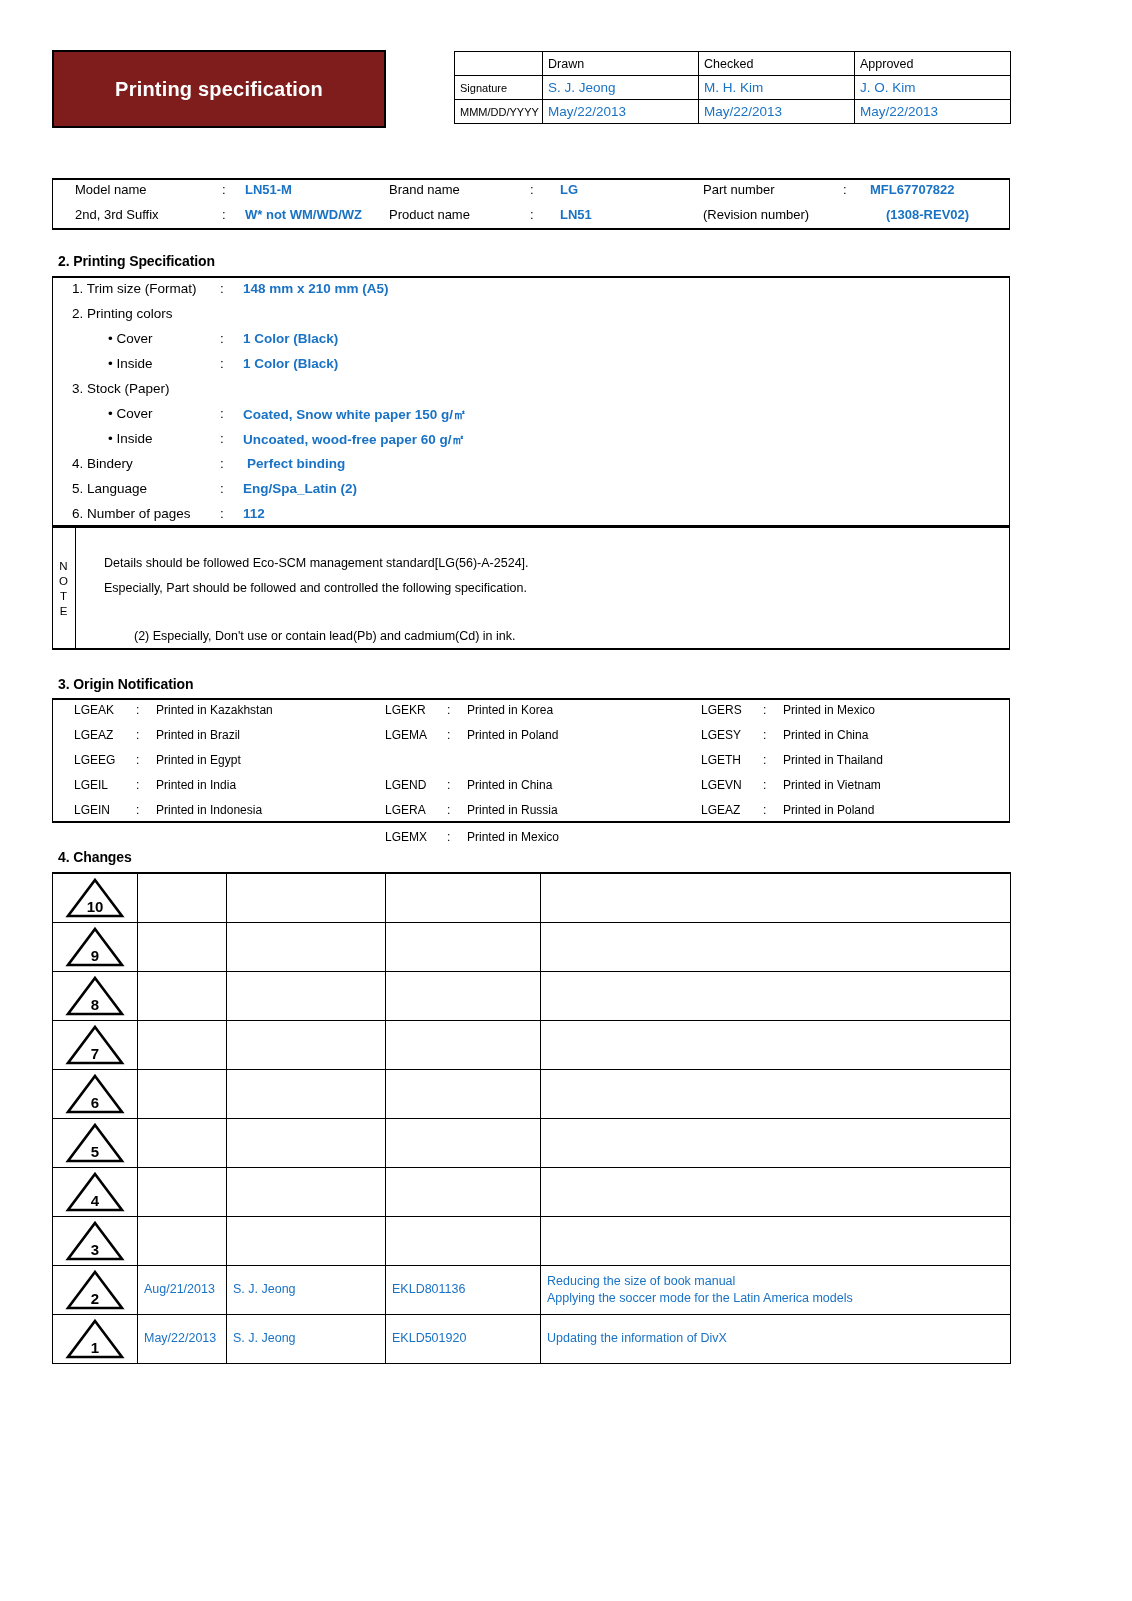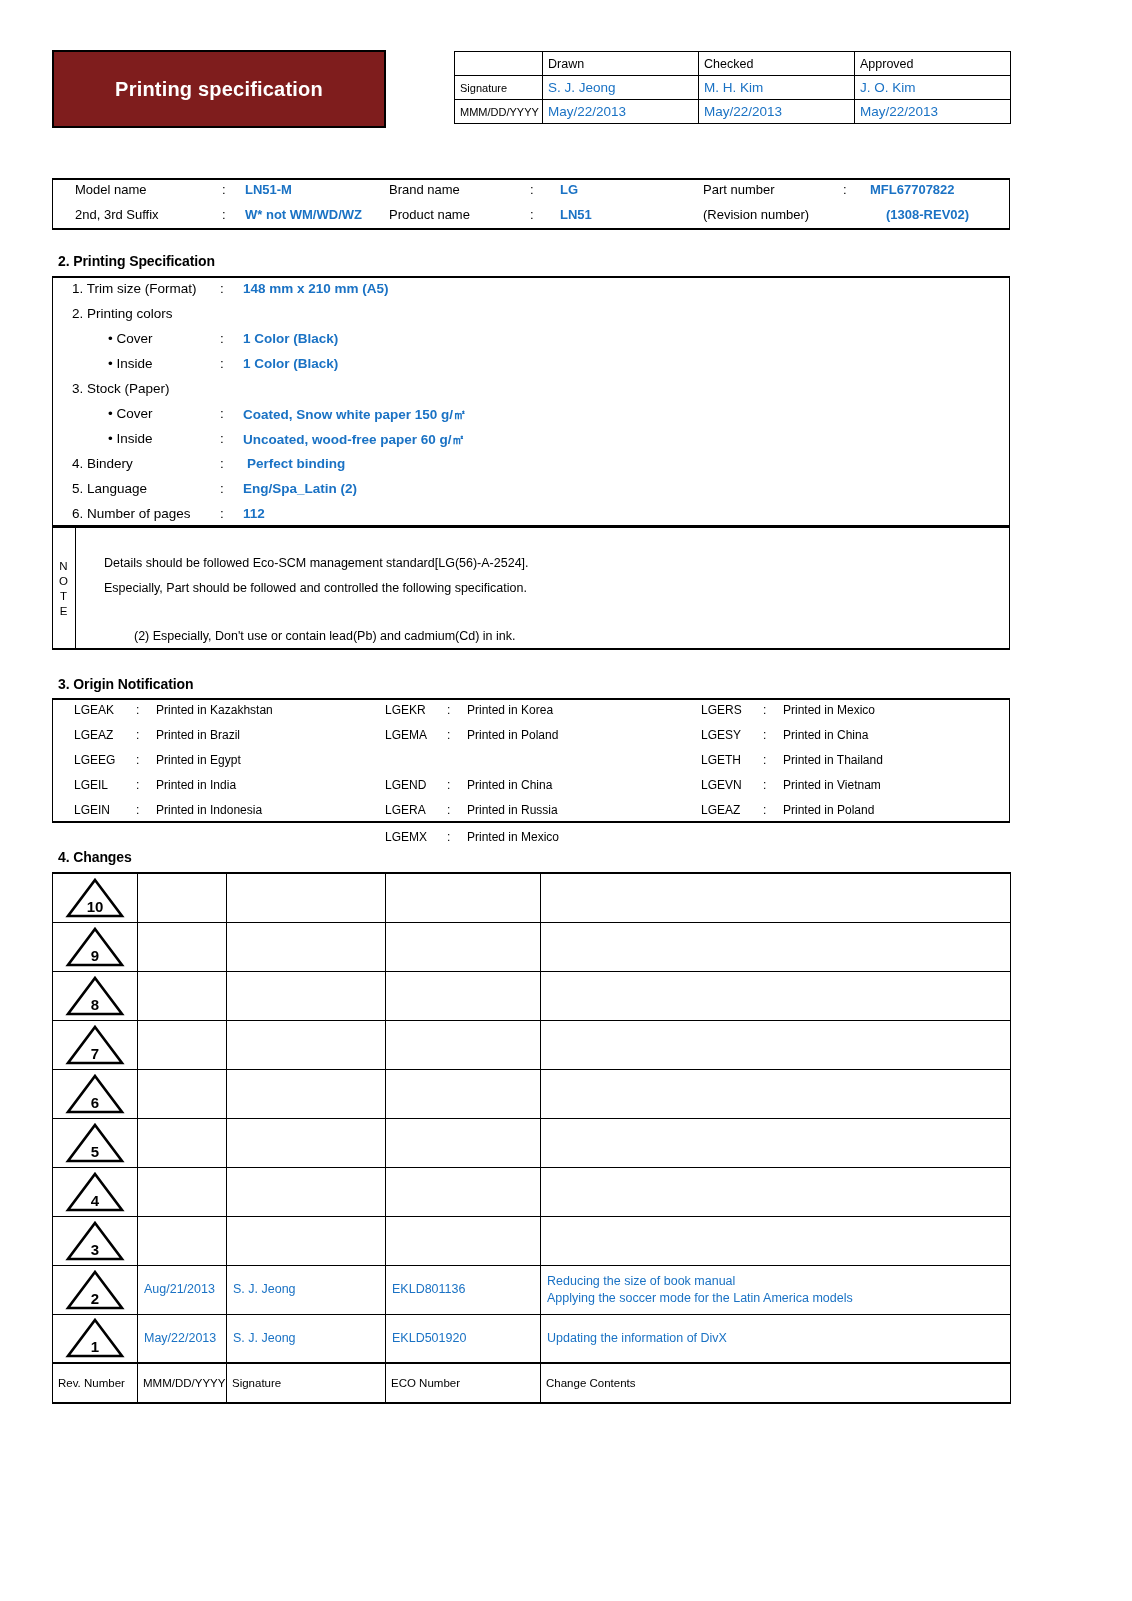--- a/index.html
+++ b/index.html
@@ -459,33 +459,16 @@
           <td>
             <div class="cell-txt">S. J. Jeong</div>
           </td>
           <td>
             <div class="cell-txt">EKLD501920</div>
           </td>
           <td>
             <div class="cell-txt">Updating the information of DivX</div>
           </td>
         </tr>
-        <tr class="last">
-          <td>
-            <div class="foot-txt">Rev. Number</div>
-          </td>
-          <td>
-            <div class="foot-txt">MMM/DD/YYYY</div>
-          </td>
-          <td>
-            <div class="foot-txt">Signature</div>
-          </td>
-          <td>
-            <div class="foot-txt">ECO Number</div>
-          </td>
-          <td>
-            <div class="foot-txt">Change Contents</div>
-          </td>
-        </tr>
       </tbody>
   </table>
 
 </div>
 
 </body></html>

